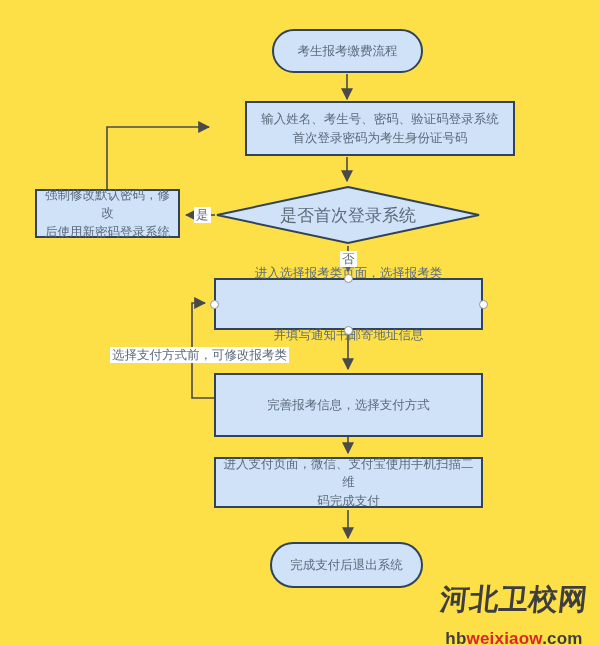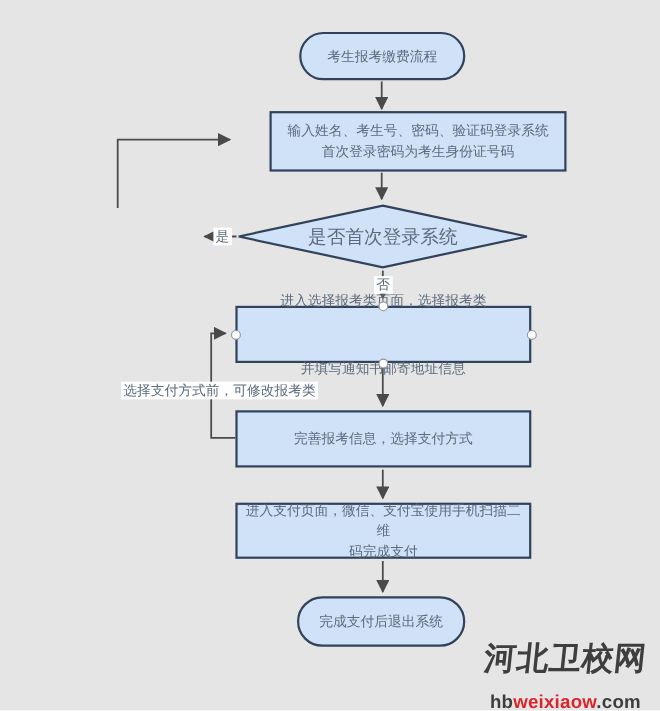--- a/index.html
+++ b/index.html
@@ -1,19 +1,19 @@
 <!DOCTYPE html>
 <html style="--node-fill: #cfe2f7; --node-border: #31425a; --line: #4a4a4a; --text: #5c6b7c; --watermark-dark: #3e3e3e; --watermark-red: #d9252b;"><head>
 <meta charset="utf-8">
 <style>
   html,body{margin:0;padding:0;background:#ffffff;}
   .canvas{
     position:relative;
     width:600px;height:646px;
-    background:#e5e5e5;
+    background:#fde047;
     font-family:"Liberation Sans","DejaVu Sans",sans-serif;
     overflow:hidden;
   }
   svg.edges{position:absolute;left:0;top:0;z-index:1;}
   .edge{stroke:var(--line,#4a4a4a);stroke-width:1.6;fill:none;}
   .diamond{fill:var(--node-fill,#cfe2f7);stroke:var(--node-border,#31425a);stroke-width:2;}
   #arrowhead path{fill:var(--line,#4a4a4a);}
 
   .node{
     position:absolute;box-sizing:border-box;z-index:2;
@@ -84,27 +84,31 @@
     <span>考生报考缴费流程</span>
   </div>
 
   <div class="node" style="left:213px;top:101px;width:270px;height:55px;margin-left:32px;">
     <span class="line">输入姓名、考生号、密码、验证码登录系统</span>
     <span class="line">首次登录密码为考生身份证号码</span>
   </div>
 
   <div class="decision-label" style="left:217px;top:187px;width:262px;height:56px;">是否首次登录系统</div>
 
+  <div class="node" style="left:35px;top:189px;width:145px;height:49px;">
+    <span class="line">强制修改默认密码，修改</span>
+    <span class="line">后使用新密码登录系统</span>
+  </div>
 
   <div class="node" style="left:214px;top:278px;width:269px;height:52px;gap:44px;">
     <span class="line">进入选择报考类页面，选择报考类</span>
     <span class="line">并填写通知书邮寄地址信息</span>
   </div>
 
-  <div class="node" style="left:214px;top:373px;width:269px;height:52px;">
+  <div class="node" style="left:214px;top:373px;width:269px;height:64px;">
     <span>完善报考信息，选择支付方式</span>
   </div>
 
   <div class="node" style="left:214px;top:457px;width:269px;height:51px;">
     <span class="line">进入支付页面，微信、支付宝使用手机扫描二维</span>
     <span class="line">码完成支付</span>
   </div>
 
   <div class="node terminator" style="left:270px;top:542px;width:153px;height:46px;">
     <span>完成支付后退出系统</span>

